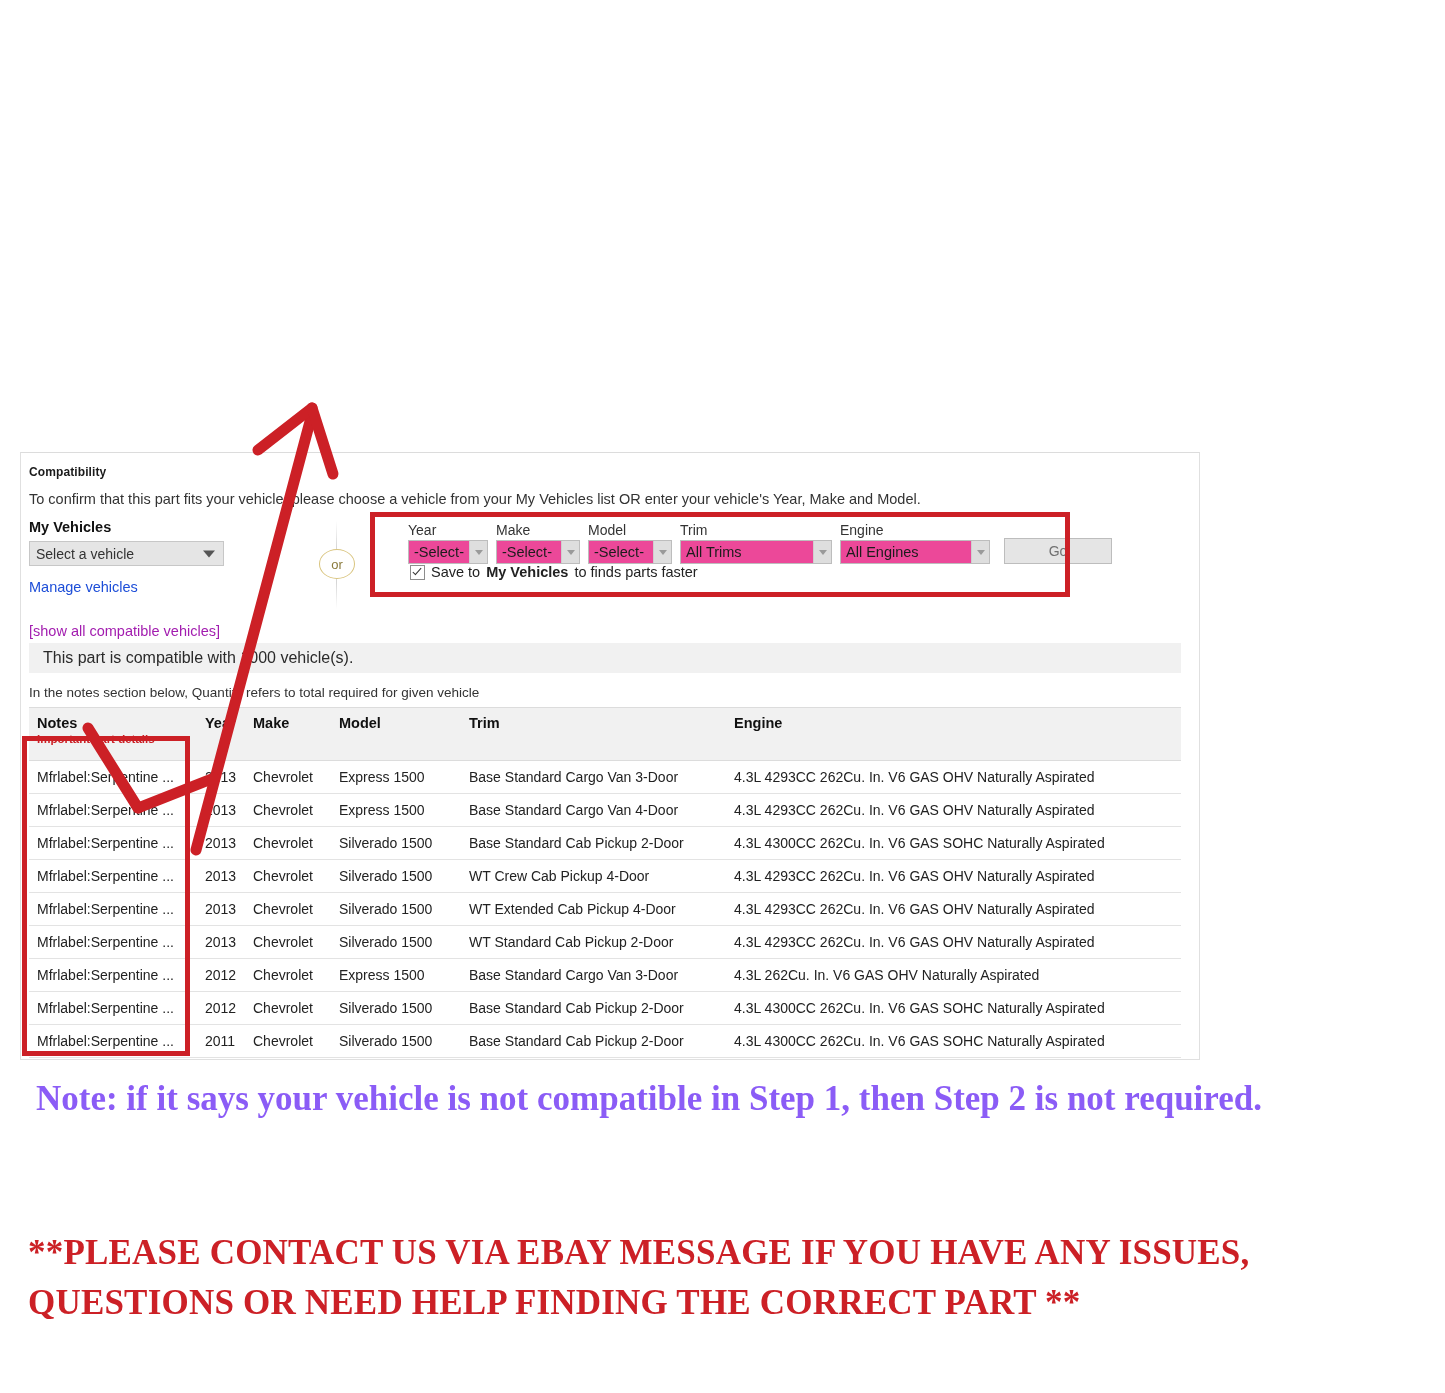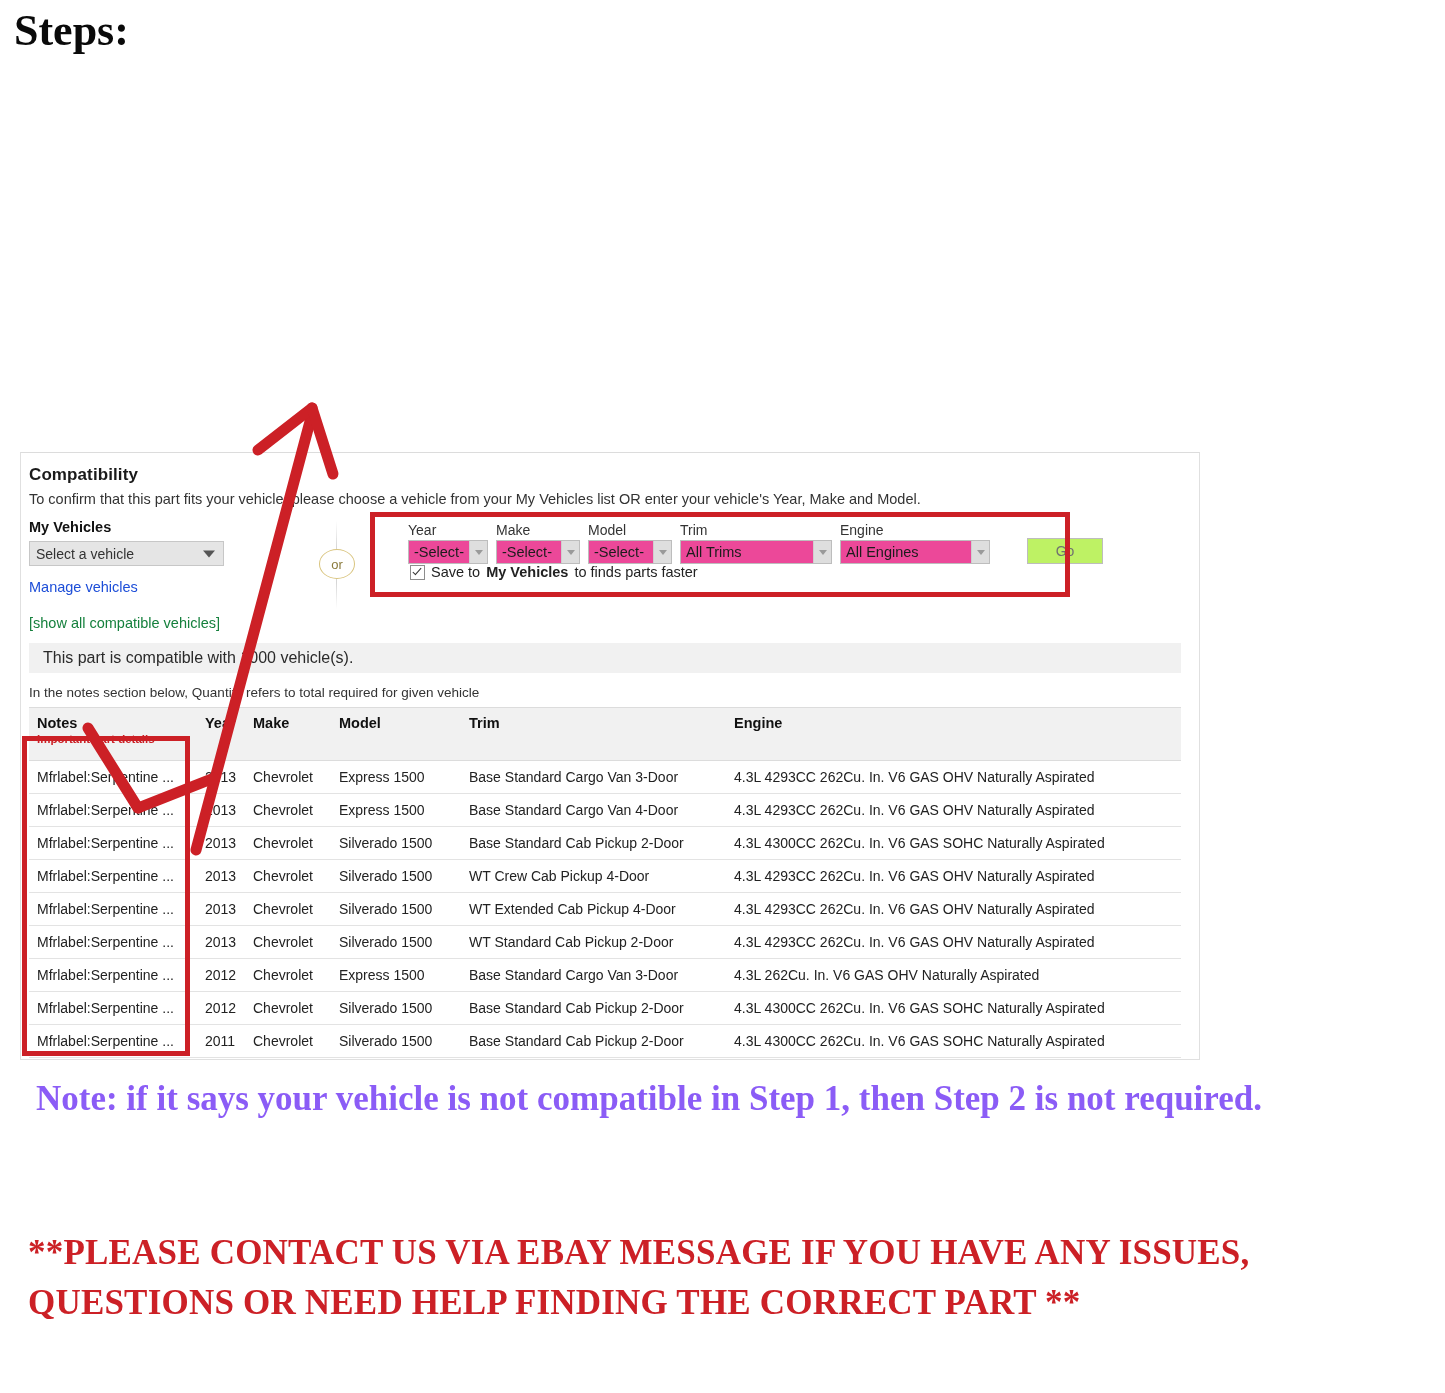--- a/index.html
+++ b/index.html
@@ -67,21 +67,21 @@
   }
   .panel-inner {
     position: absolute;
     left: 0; top: 0;
     width: 1180px;
   }
   .panel-title {
     position: absolute;
     left: 8px;
     top: 12px;
-    font-size: 17px;
+    font-size: 12px;
     font-weight: bold;
     color: #1a1a1a;
     letter-spacing: 0.1px;
   }
   .panel-sub {
     position: absolute;
     left: 8px;
     top: 38px;
     font-size: 14.5px;
     color: #333333;
@@ -113,23 +113,23 @@
     border-right: 6px solid transparent;
     border-top: 7px solid #555;
   }
   .mv-link {
     margin-top: 13px;
     font-size: 14.5px;
     color: #1d4ed8;
     cursor: pointer;
   }
   .mv-link2 {
-    margin-top: 20px;
+    margin-top: 28px;
     font-size: 14.5px;
-    color: #15803d;
+    color: #a21caf;
     cursor: pointer;
   }
 
   
   .or-divider {
     position: absolute;
     left: 295px;
     top: 68px;
     width: 42px;
     height: 88px;
@@ -218,29 +218,29 @@
   }
   .sel-year  { width: 80px; }
   .sel-make  { width: 84px; }
   .sel-model { width: 84px; }
   .sel-trim  { width: 152px; }
   .sel-engine{ width: 150px; }
 
   .go-btn {
     height: 24px;
     min-width: 50px;
-    padding: 0 12px;
-    background: #bef264;
+    padding: 0 28px;
+    background: #e5e5e5;
     border: 1px solid #bdbdbd;
     color: #707070;
     font-size: 14px;
     display: flex;
     align-items: center;
     justify-content: center;
-    margin-left: 29px;
+    margin-left: 6px;
   }
 
   .save-row {
     position: absolute;
     left: 410px;
     top: 564px;
     display: flex;
     align-items: center;
     gap: 6px;
     font-size: 14.5px;
@@ -378,21 +378,20 @@
     font-size: 35px;
     line-height: 1.42;
     color: #cc2026;
     letter-spacing: 0.2px;
   }
 </style>
 </head>
 <body>
 
 <div class="instructions">
-  <div class="steps-label">Steps:</div>
 </div>
 
 <div class="panel">
   <div class="panel-inner">
 
     <div class="panel-title">Compatibility</div>
     <div class="panel-sub">To confirm that this part fits your vehicle, please choose a vehicle from your My Vehicles list OR enter your vehicle's Year, Make and Model.</div>
 
     <div class="my-vehicles-block">
       <div class="mv-label">My Vehicles</div>

